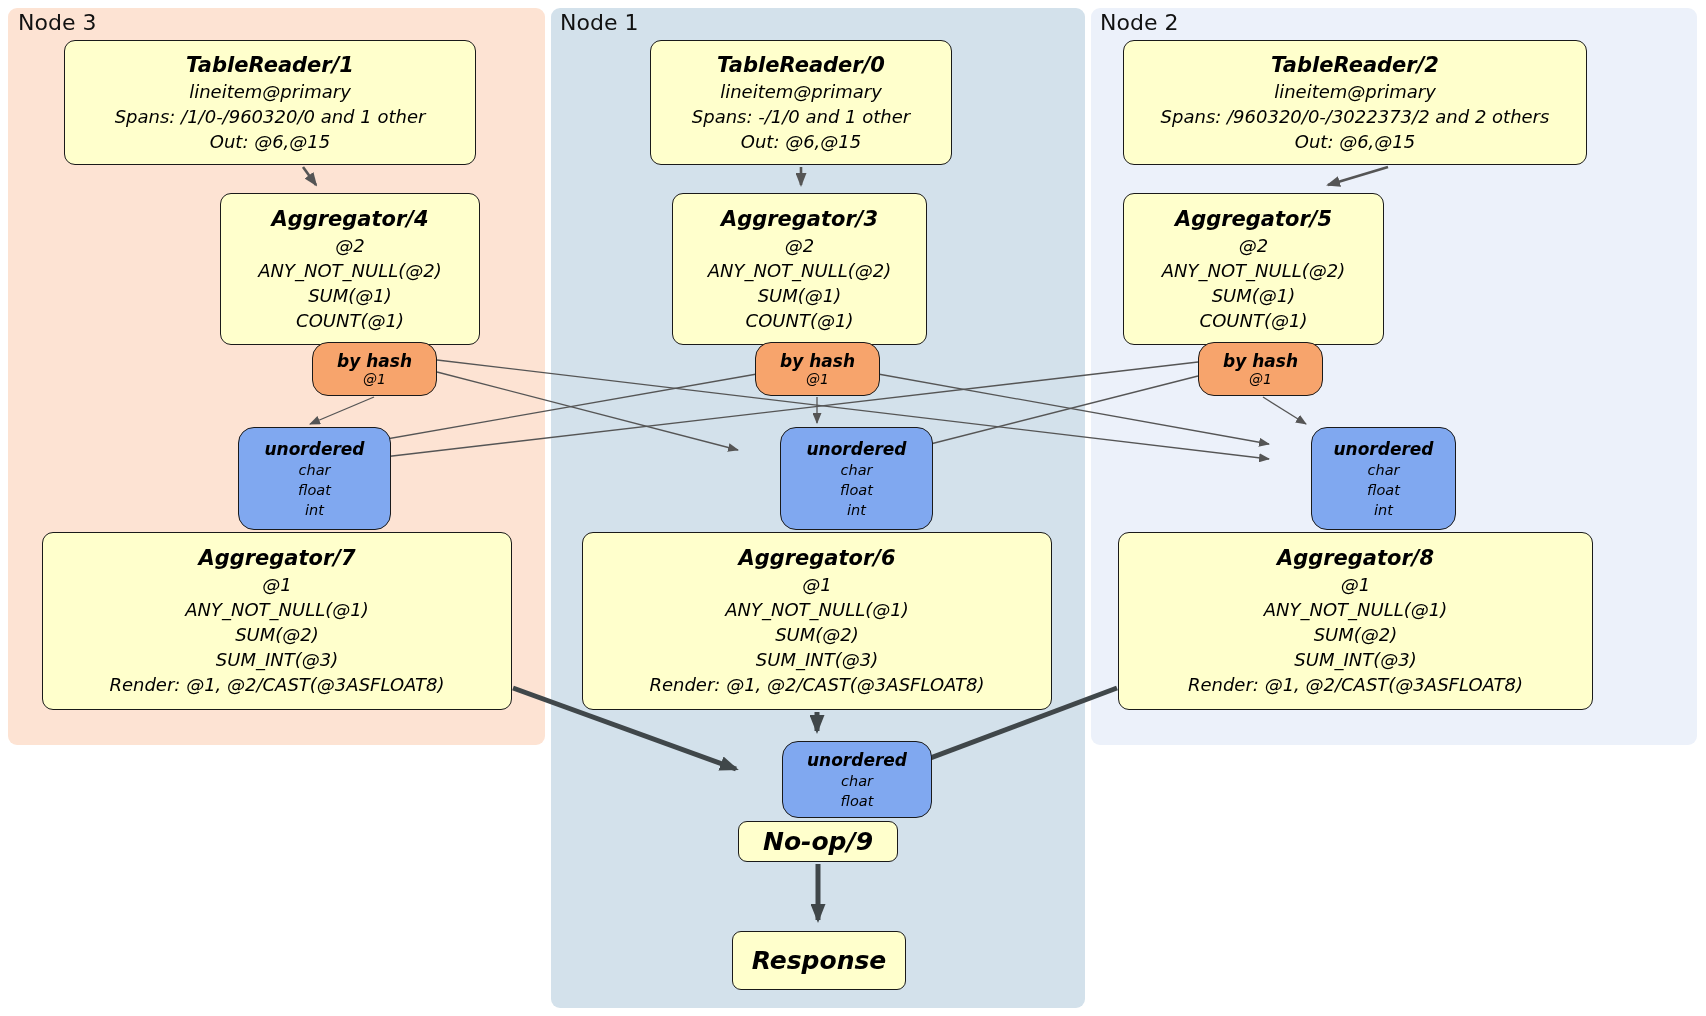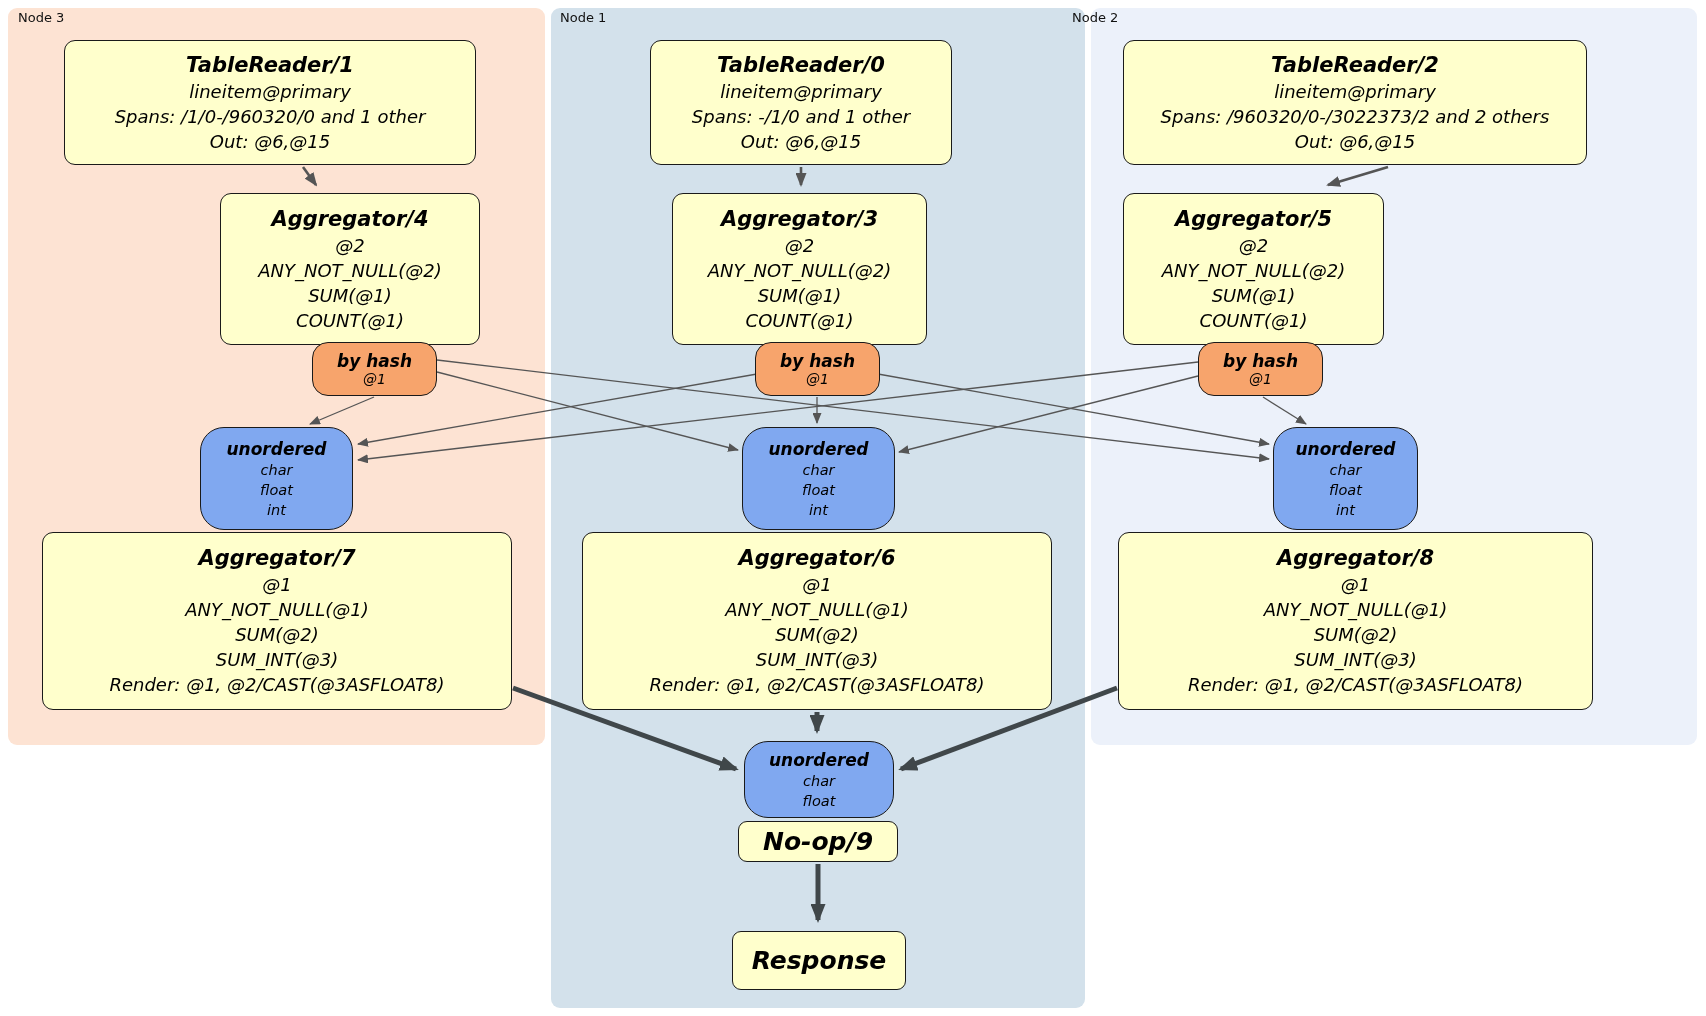--- a/index.html
+++ b/index.html
@@ -12,47 +12,47 @@
     --edge-thin:#555555;
     --edge-thick:#40474a;
     --box-border:#1a1a1a;
   }
   html,body{margin:0;padding:0;background:#ffffff;}
   .canvas{
     position:relative;width:1706px;height:1016px;overflow:hidden;
     font-family:"DejaVu Sans","Liberation Sans",sans-serif;color:#000;
   }
   .region{position:absolute;border-radius:9px;}
-  .region-label{position:absolute;font-size:13px;color:#111;}
+  .region-label{position:absolute;font-size:22px;color:#111;}
   .edges{position:absolute;left:0;top:0;z-index:2;}
   .node{position:absolute;z-index:3;box-sizing:border-box;display:flex;flex-direction:column;
         align-items:center;justify-content:center;text-align:center;font-style:italic;}
   .op{background:var(--operator-fill);border:1.6px solid var(--box-border);border-radius:11px;}
   .op-title{font-weight:bold;font-size:21px;line-height:27px;white-space:nowrap;}
   .op-line{font-size:18px;line-height:25px;white-space:nowrap;text-align:right;}
   .big-title{font-weight:bold;font-size:25px;line-height:28px;white-space:nowrap;}
   .router{background:var(--router-fill);border:1.6px solid var(--box-border);border-radius:16px;}
   .router-label{font-weight:bold;font-size:17px;line-height:20px;}
   .router-detail{font-size:14px;line-height:17px;}
-  .sync{background:var(--sync-fill);border:1.6px solid var(--box-border);border-radius:24px;}
+  .sync{background:var(--sync-fill);border:1.6px solid var(--box-border);border-radius:16px;margin-left:38px;}
   .sync-label{font-weight:bold;font-size:17px;line-height:22px;}
   .sync-item{font-size:14.5px;line-height:20px;}
 </style>
 </head>
 <body>
 
 <div class="canvas">
 
   <div class="region" style="left:8px;top:8px;width:537px;height:737px;background:var(--node3-bg);"></div>
   <div class="region" style="left:551px;top:8px;width:534px;height:1000px;background:var(--node1-bg);"></div>
   <div class="region" style="left:1091px;top:8px;width:606px;height:737px;background:var(--node2-bg);"></div>
 
   <div class="region-label" style="left:18px;top:10px;">Node 3</div>
   <div class="region-label" style="left:560px;top:10px;">Node 1</div>
-  <div class="region-label" style="left:1072px;top:10px;">Node 2</div>
+  <div class="region-label" style="left:1100px;top:10px;">Node 2</div>
 
   <svg class="edges" width="1706" height="1016">
     <defs>
       <marker id="mSmall" markerUnits="userSpaceOnUse" markerWidth="11" markerHeight="9" refX="10" refY="4.5" orient="auto">
           <path d="M0,0 L11,4.5 L0,9 z" fill="#555"></path>
         </marker>
       <marker id="mMed" markerUnits="userSpaceOnUse" markerWidth="14" markerHeight="11" refX="12" refY="5.5" orient="auto">
           <path d="M0,0 L14,5.5 L0,11 z" fill="#555"></path>
         </marker>
       <marker id="mBig" markerUnits="userSpaceOnUse" markerWidth="19" markerHeight="15" refX="16" refY="7.5" orient="auto">

